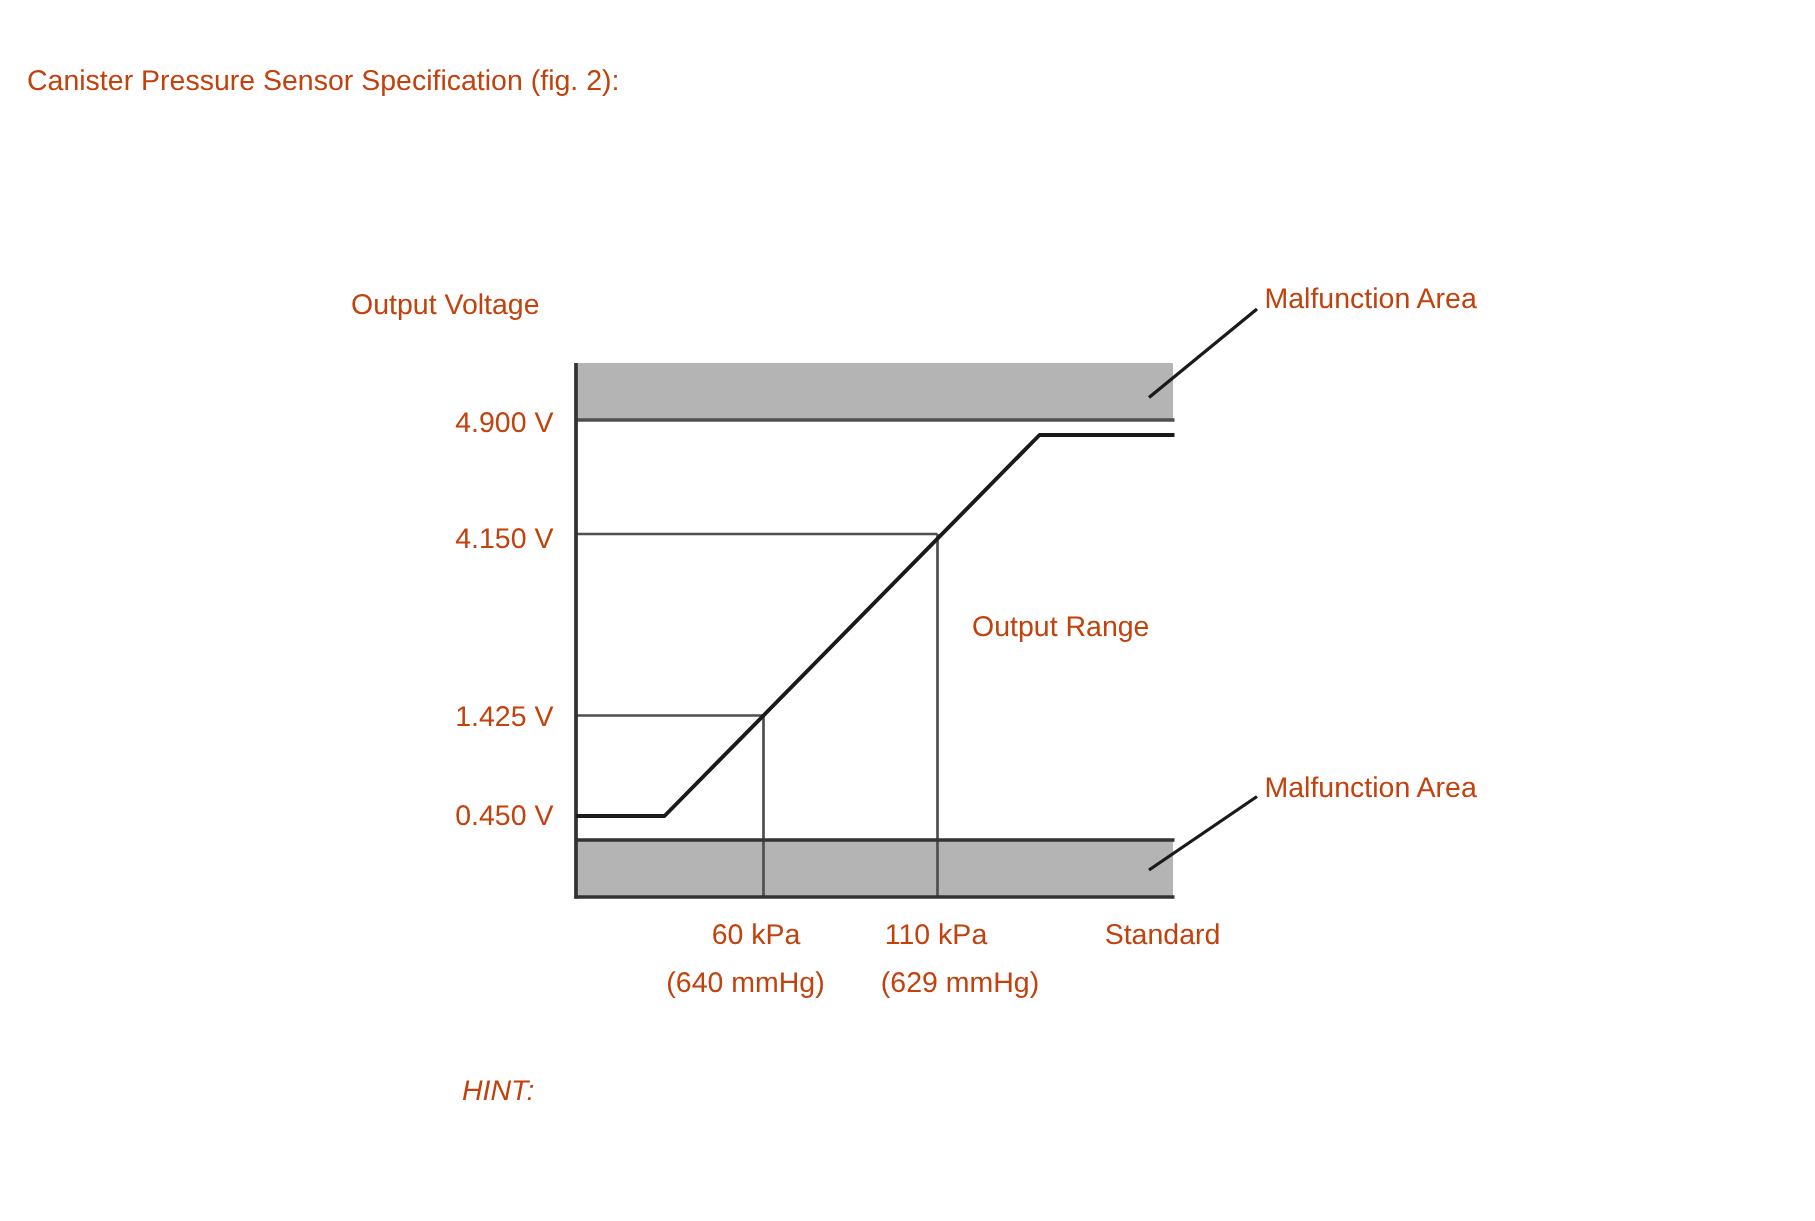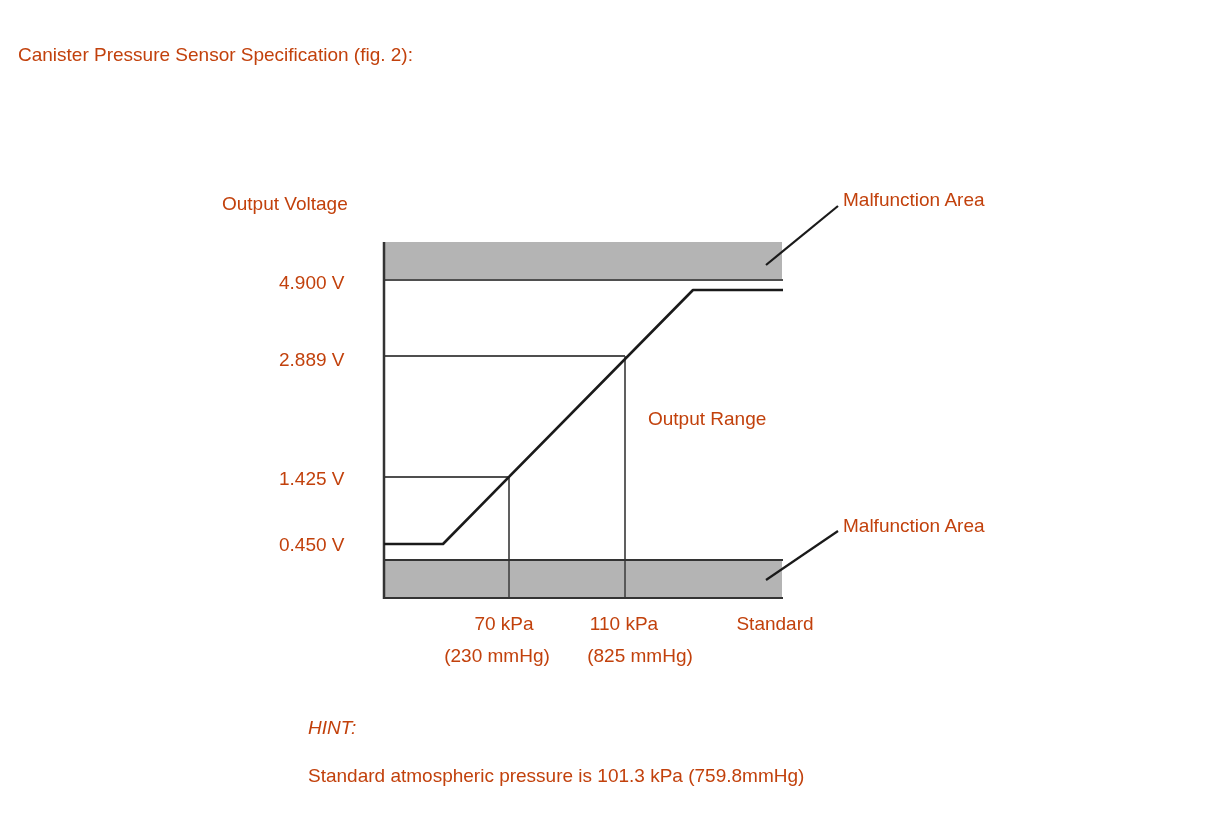--- a/index.html
+++ b/index.html
@@ -12,32 +12,32 @@
     color: #c2410c;
     overflow: hidden;
     margin-top: 23px;
   }
   .txt {
     position: absolute;
     font-size: 19px;
     line-height: 22px;
     white-space: nowrap;
   }
-  .right { text-align: left; }
+  .right { text-align: right; }
   .center { text-align: center; }
   .chart-svg { position: absolute; left: 0; top: 0; }
 </style>
 </head>
 <body>
 
 <div class="page">
 
   <div class="txt" style="left:18px; top:21px;">Canister Pressure Sensor Specification (fig. 2):</div>
 
-  <div class="txt" style="left:222px; top:170px;text-align:right;">Output Voltage</div>
+  <div class="txt" style="left:234px; top:170px;text-align:right;">Output Voltage</div>
 
   <svg class="chart-svg" width="1210" height="814" viewBox="0 0 1210 814">
 
     <rect x="385" y="219" width="397" height="38" fill="#b4b4b4"></rect>
 
     <rect x="385" y="537" width="397" height="38" fill="#b4b4b4"></rect>
 
     <line x1="384" y1="257" x2="783" y2="257" stroke-width="2.2" stroke="#4f4f4f"></line>
 
     <line x1="384" y1="333" x2="625" y2="333" stroke-width="1.8" stroke="#4f4f4f"></line>
@@ -53,31 +53,30 @@
     <line x1="384" y1="219" x2="384" y2="576" stroke-width="2.5" stroke="#333333"></line>
 
     <polyline points="384,521 443,521 693,267 783,267" fill="none" stroke-width="2.6" stroke-linejoin="round" stroke-linecap="butt" stroke="#1a1a1a"></polyline>
 
     <line x1="838" y1="183" x2="766" y2="242" stroke-width="2.2" stroke="#1a1a1a"></line>
 
     <line x1="838" y1="508" x2="766" y2="557" stroke-width="2.2" stroke="#1a1a1a"></line>
   </svg>
 
   <div class="txt right" style="left:279px; top:249px; width:90px;">4.900 V</div>
-  <div class="txt right" style="left:279px; top:326px; width:90px;">2.889 V</div>
+  <div class="txt right" style="left:279px; top:326px; width:90px;">4.150 V</div>
   <div class="txt right" style="left:279px; top:445px; width:90px;">1.425 V</div>
   <div class="txt right" style="left:279px; top:511px; width:90px;">0.450 V</div>
 
   <div class="txt" style="left:648px; top:385px;">Output Range</div>
 
   <div class="txt" style="left:843px; top:166px;">Malfunction Area</div>
   <div class="txt" style="left:843px; top:492px;">Malfunction Area</div>
 
-  <div class="txt center" style="left:444px; top:590px; width:120px;">70 kPa</div>
+  <div class="txt center" style="left:444px; top:590px; width:120px;">60 kPa</div>
   <div class="txt center" style="left:564px; top:590px; width:120px;">110 kPa</div>
   <div class="txt center" style="left:713px; top:590px; width:124px;">Standard</div>
-  <div class="txt center" style="left:427px; top:622px; width:140px;">(230 mmHg)</div>
-  <div class="txt center" style="left:570px; top:622px; width:140px;">(825 mmHg)</div>
+  <div class="txt center" style="left:427px; top:622px; width:140px;">(640 mmHg)</div>
+  <div class="txt center" style="left:570px; top:622px; width:140px;">(629 mmHg)</div>
 
   <div class="txt" style="left:308px; top:694px;font-style:italic;">HINT:</div>
-  <div class="txt" style="left:308px; top:742px;">Standard atmospheric pressure is 101.3 kPa (759.8mmHg)</div>
 
 </div>
 
 </body></html>

